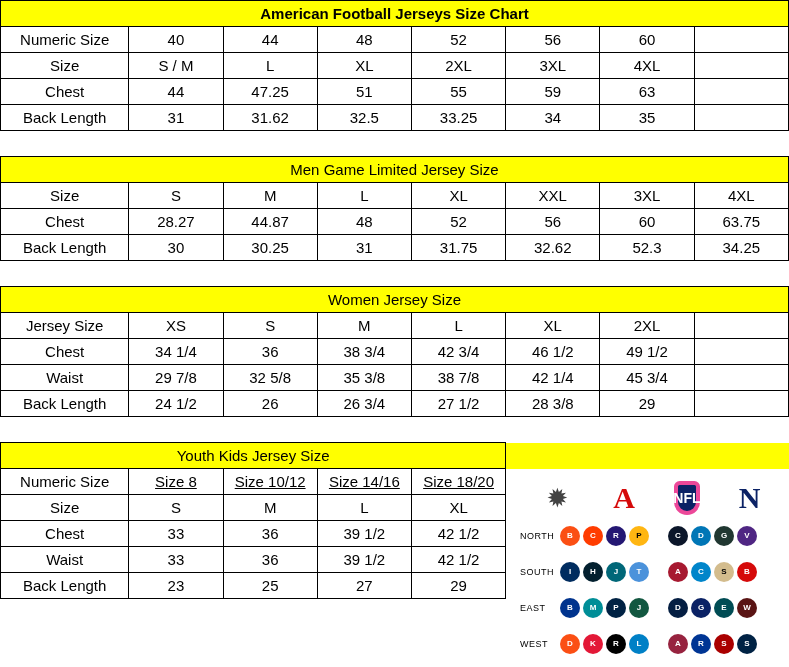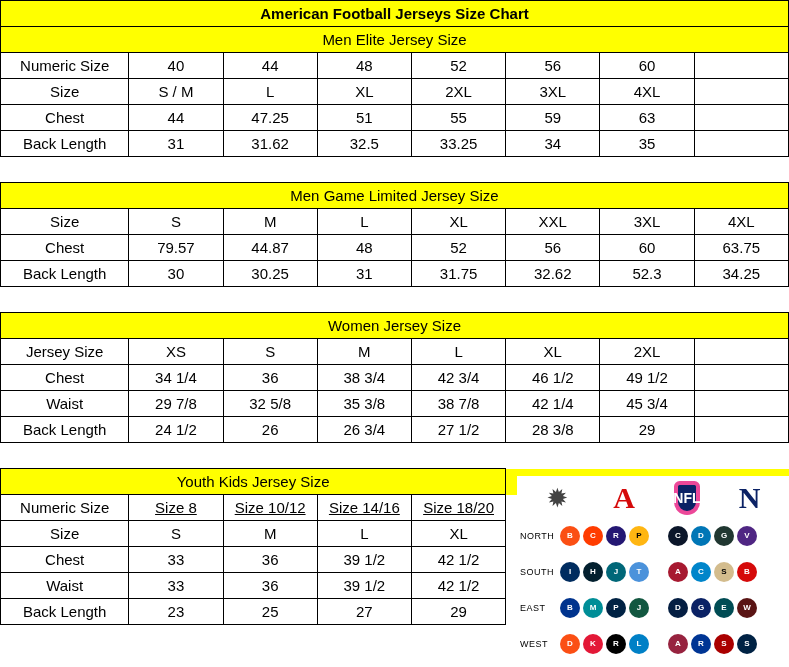--- a/index.html
+++ b/index.html
@@ -170,23 +170,20 @@
       <col style="width:94px">
       <col style="width:94px">
       <col style="width:94px">
     </colgroup>
     <tbody>
 
       <tr class="title-row">
         <td colspan="8">American Football Jerseys Size Chart</td>
       </tr>
 
-      <tr class="section-title">
-        <td colspan="8">Men Elite Jersey Size</td>
-      </tr>
       <tr>
         <td class="label-cell">Numeric Size</td>
         <td>40</td>
         <td>44</td>
         <td>48</td>
         <td>52</td>
         <td>56</td>
         <td>60</td>
         <td class="blank-cell"></td>
       </tr>
@@ -233,21 +230,21 @@
         <td>S</td>
         <td>M</td>
         <td>L</td>
         <td>XL</td>
         <td>XXL</td>
         <td>3XL</td>
         <td>4XL</td>
       </tr>
       <tr>
         <td class="label-cell">Chest</td>
-        <td>79.57</td>
+        <td>28.27</td>
         <td>44.87</td>
         <td>48</td>
         <td>52</td>
         <td>56</td>
         <td>60</td>
         <td>63.75</td>
       </tr>
       <tr>
         <td class="label-cell">Back Length</td>
         <td>30</td>

